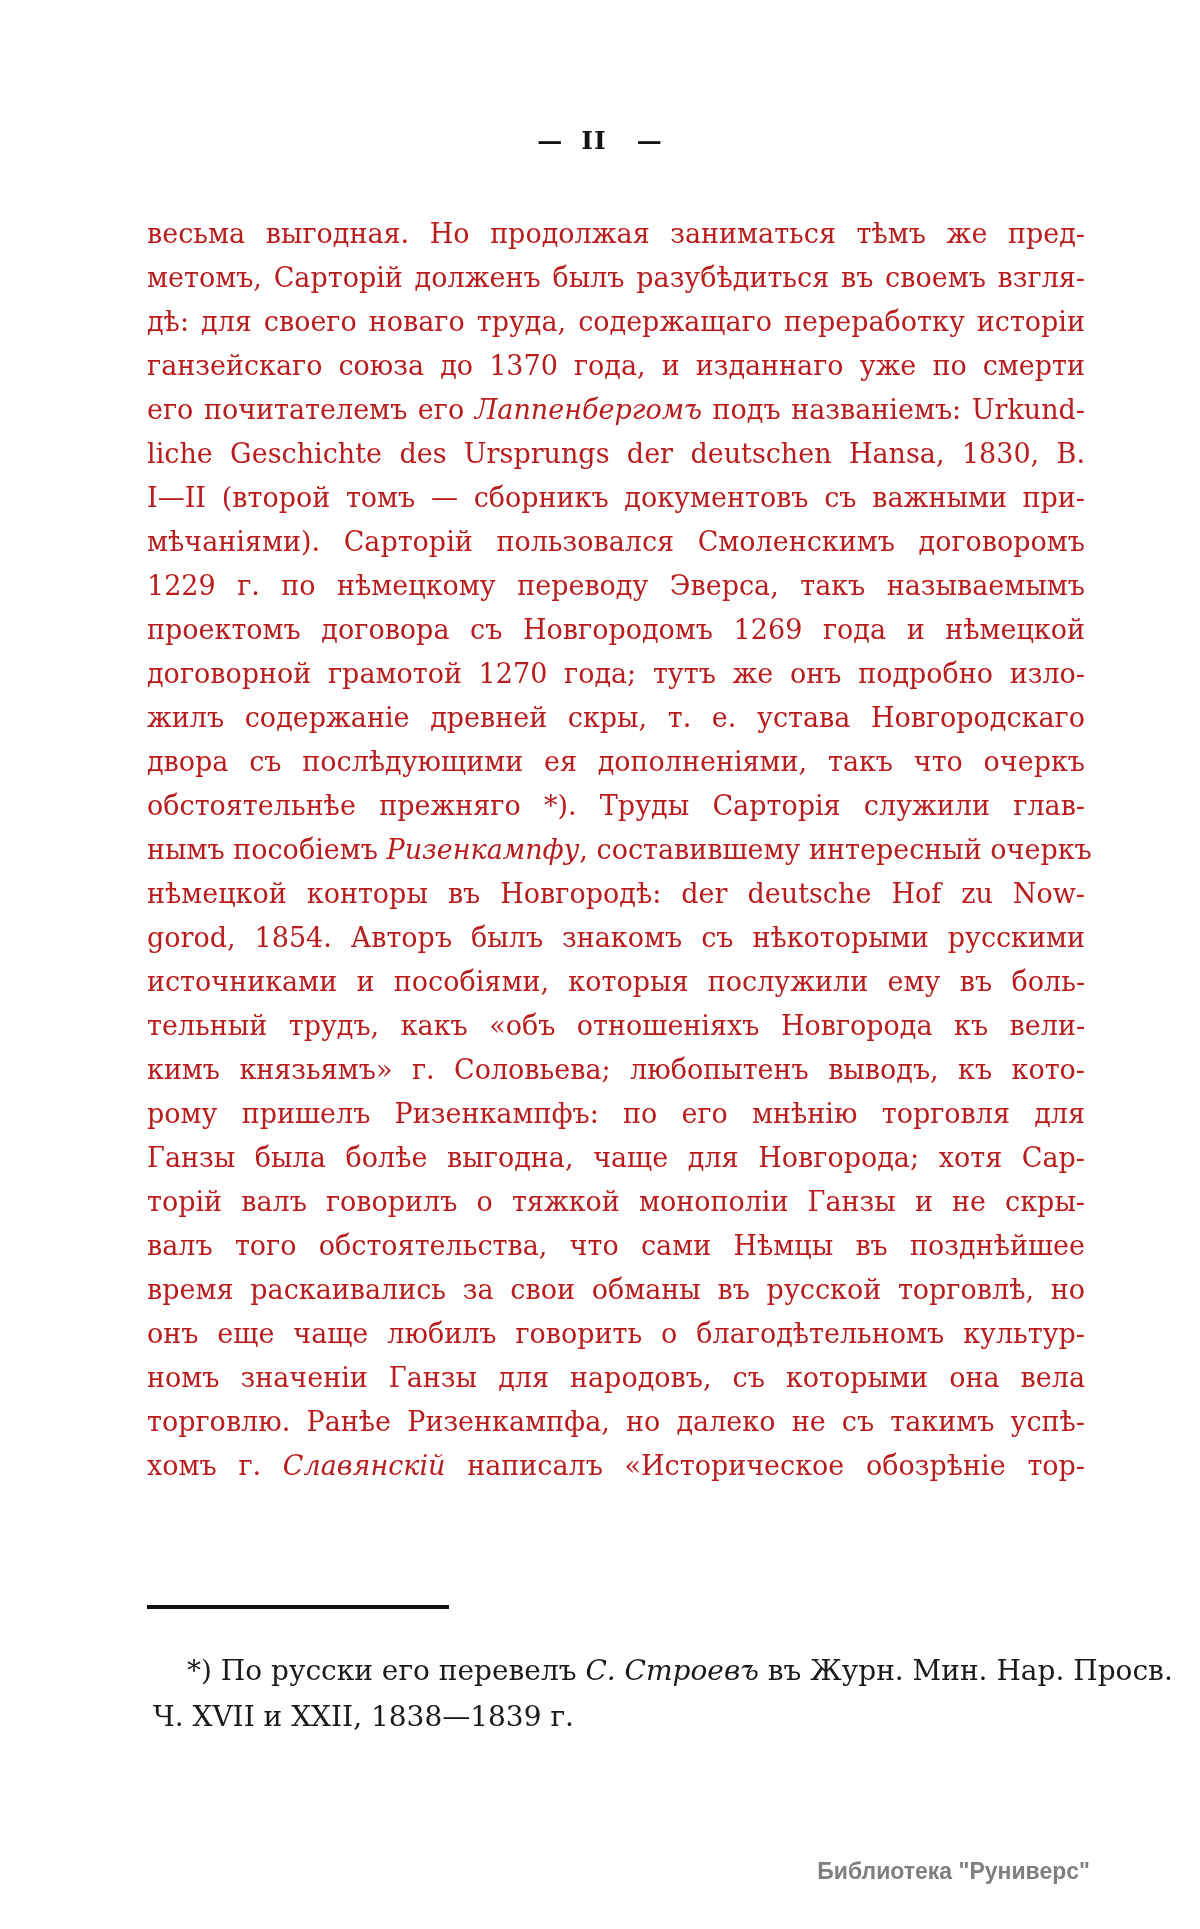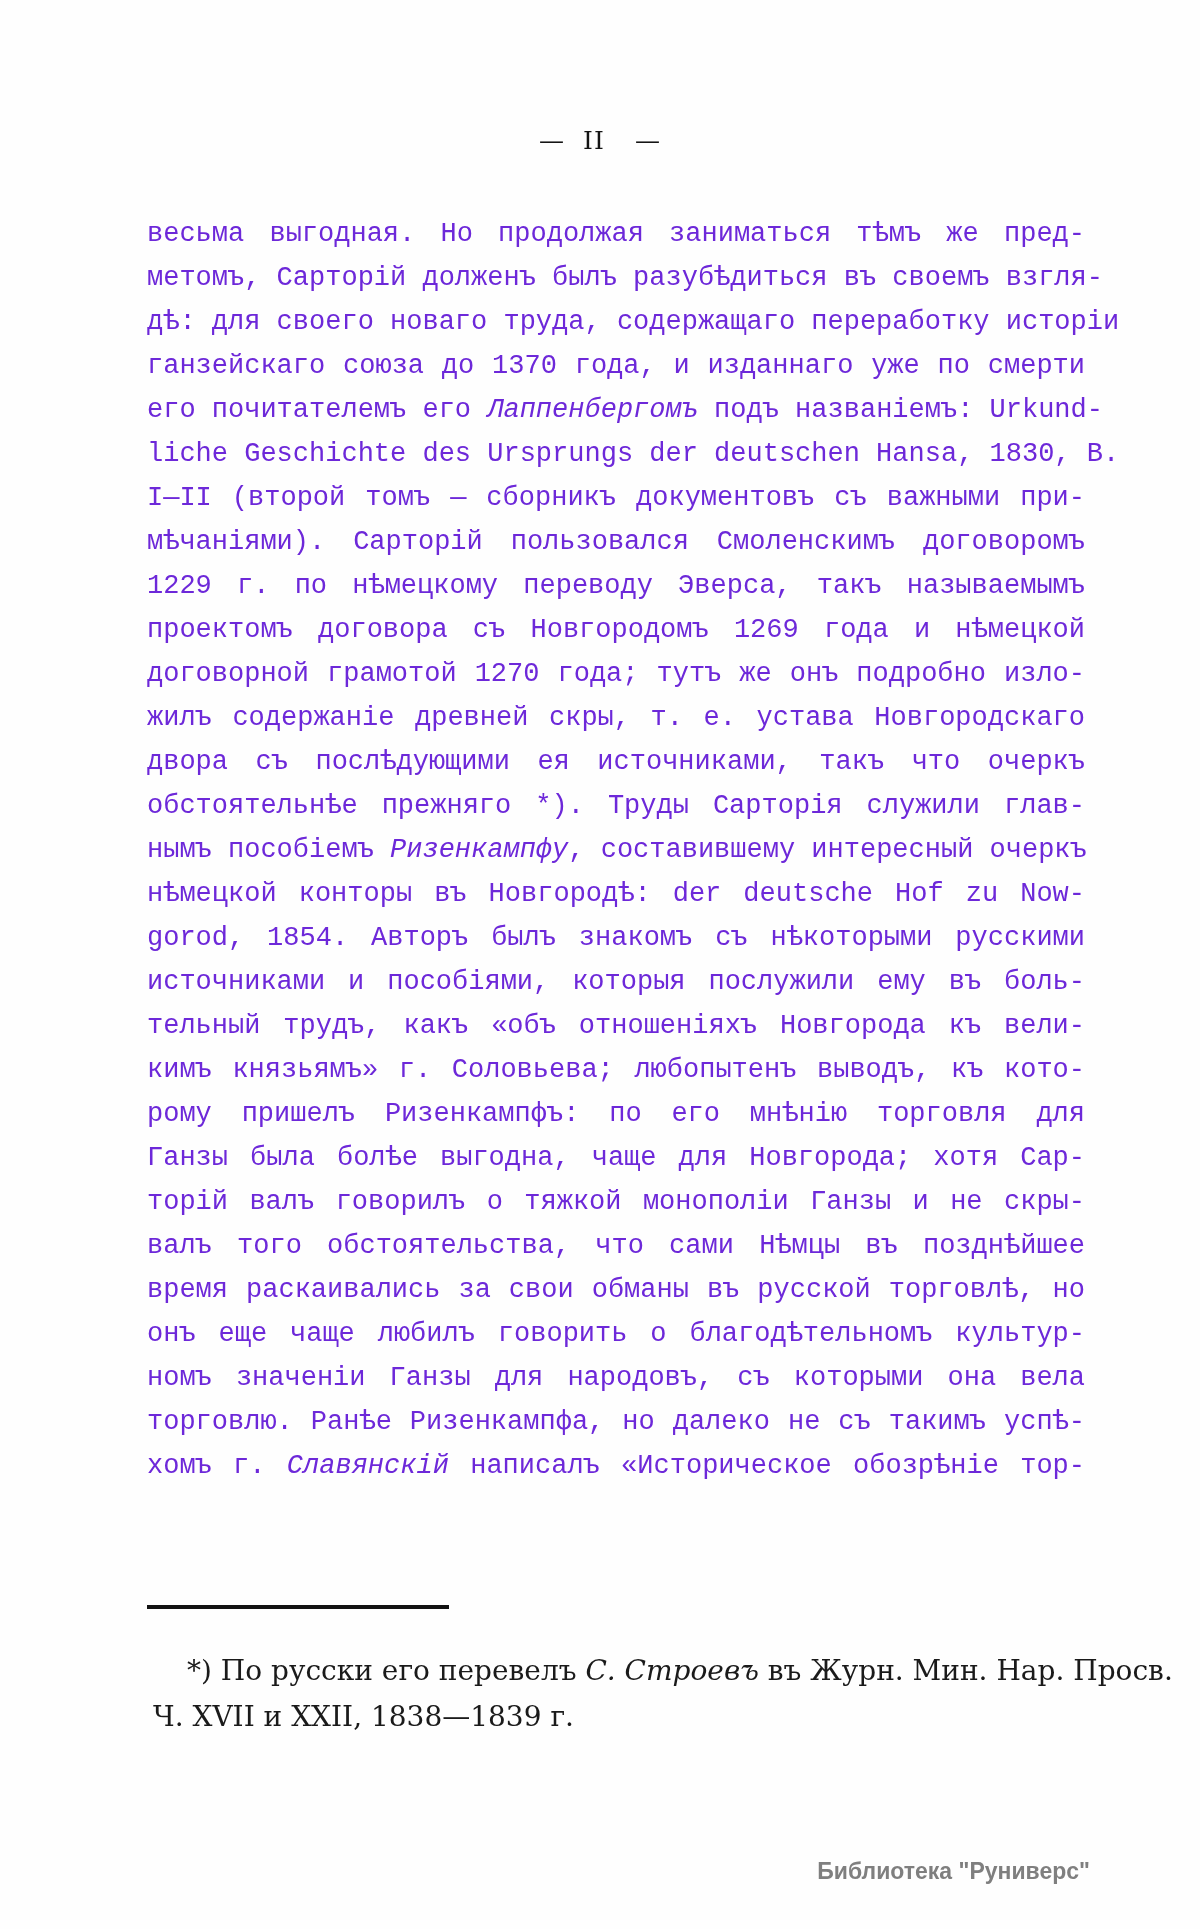--- a/index.html
+++ b/index.html
@@ -16,35 +16,34 @@
     font-family: "DejaVu Serif", serif;
     color: #141414;
   }
   .page-header {
     position: absolute;
     top: 126px;
     left: 0;
     width: 1200px;
     text-align: center;
     font-size: 25px;
-    font-weight: normal;
+    font-weight: bold;
     letter-spacing: 1px;
     color: #141414;
   }
   .page-header .dash-left { margin-right: 18px; }
   .page-header .dash-right { margin-left: 30px; }
   .body-text {
     position: absolute;
     top: 212px;
     left: 147px;
     width: 938px;
     font-size: 27px;
     line-height: 44px;
-    color: #6d28d9;
-    font-family: Liberation Mono, monospace;
+    color: #b91c1c;
   }
   .tline {
     text-align: justify;
     text-align-last: justify;
     white-space: nowrap;
     height: 44px;
   }
   .tline.nojust {
     text-align: left;
     text-align-last: left;
@@ -98,21 +97,21 @@
       <div class="tline"><span>дѣ: для своего новаго труда, содержащаго переработку исторіи</span></div>
       <div class="tline"><span>ганзейскаго союза до 1370 года, и изданнаго уже по смерти</span></div>
       <div class="tline"><span>его почитателемъ его </span><span class="it">Лаппенбергомъ</span><span> подъ названіемъ: Urkund-</span></div>
       <div class="tline"><span>liche Geschichte des Ursprungs der deutschen Hansa, 1830, B.</span></div>
       <div class="tline"><span>I—II (второй томъ — сборникъ документовъ съ важными при-</span></div>
       <div class="tline"><span>мѣчаніями). Сарторій пользовался Смоленскимъ договоромъ</span></div>
       <div class="tline"><span>1229 г. по нѣмецкому переводу Эверса, такъ называемымъ</span></div>
       <div class="tline"><span>проектомъ договора съ Новгородомъ 1269 года и нѣмецкой</span></div>
       <div class="tline"><span>договорной грамотой 1270 года; тутъ же онъ подробно изло-</span></div>
       <div class="tline"><span>жилъ содержаніе древней скры, т. е. устава Новгородскаго</span></div>
-      <div class="tline"><span>двора съ послѣдующими ея источниками, такъ что очеркъ</span></div>
+      <div class="tline"><span>двора съ послѣдующими ея дополненіями, такъ что очеркъ</span></div>
       <div class="tline"><span>обстоятельнѣе прежняго *). Труды Сарторія служили глав-</span></div>
       <div class="tline"><span>нымъ пособіемъ </span><span class="it">Ризенкампфу</span><span>, составившему интересный очеркъ</span></div>
       <div class="tline"><span>нѣмецкой конторы въ Новгородѣ: der deutsche Hof zu Now-</span></div>
       <div class="tline"><span>gorod, 1854. Авторъ былъ знакомъ съ нѣкоторыми русскими</span></div>
       <div class="tline"><span>источниками и пособіями, которыя послужили ему въ боль-</span></div>
       <div class="tline"><span>тельный трудъ, какъ «объ отношеніяхъ Новгорода къ вели-</span></div>
       <div class="tline"><span>кимъ князьямъ» г. Соловьева; любопытенъ выводъ, къ кото-</span></div>
       <div class="tline"><span>рому пришелъ Ризенкампфъ: по его мнѣнію торговля для</span></div>
       <div class="tline"><span>Ганзы была болѣе выгодна, чаще для Новгорода; хотя Сар-</span></div>
       <div class="tline"><span>торій валъ говорилъ о тяжкой монополіи Ганзы и не скры-</span></div>

